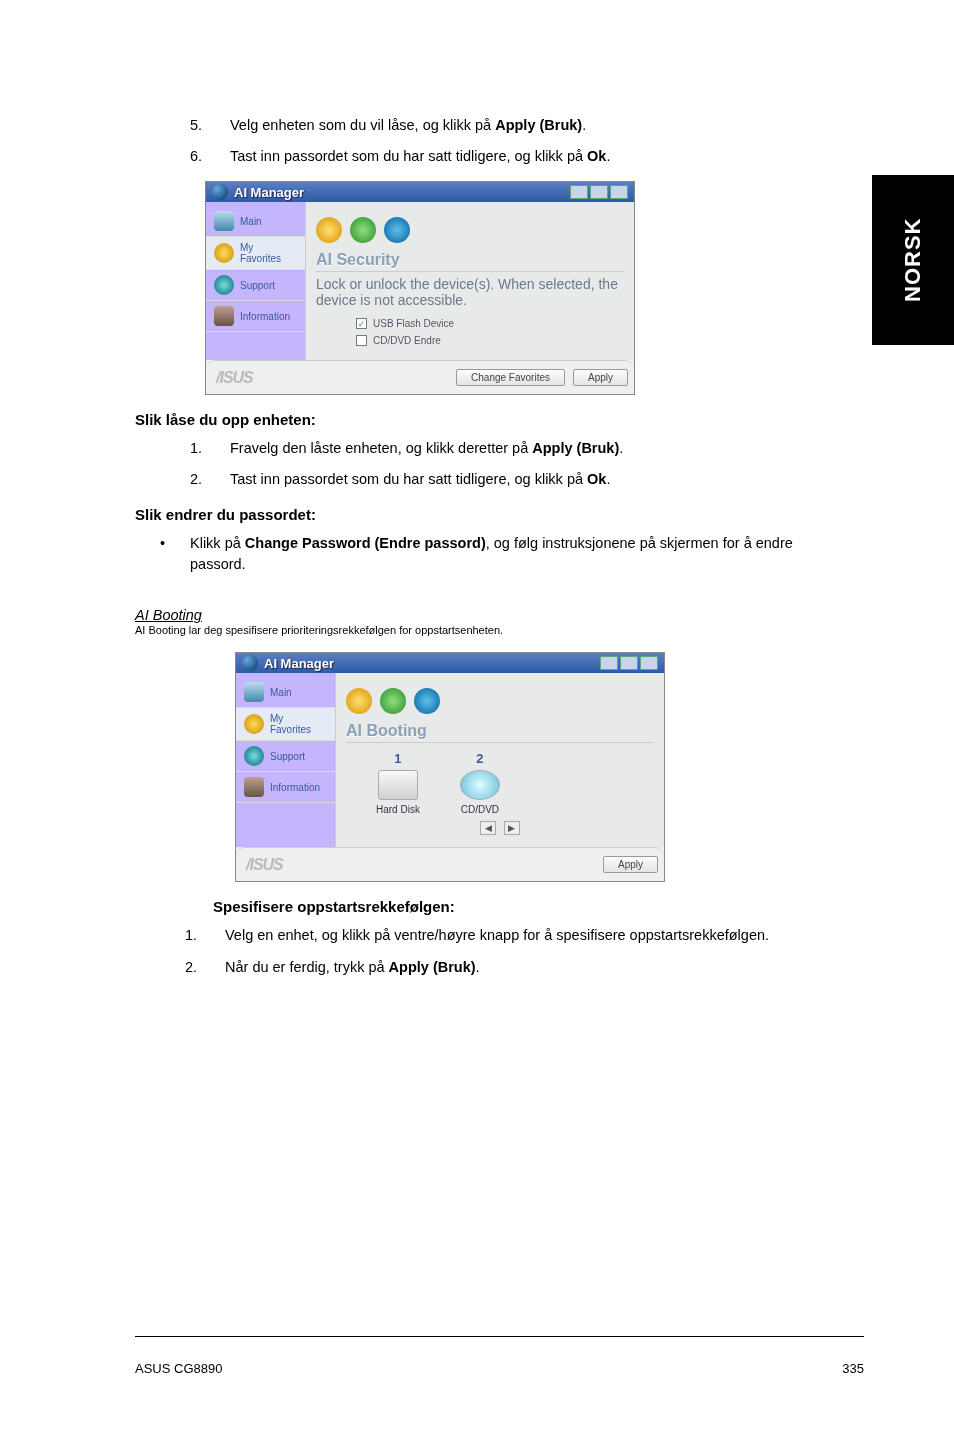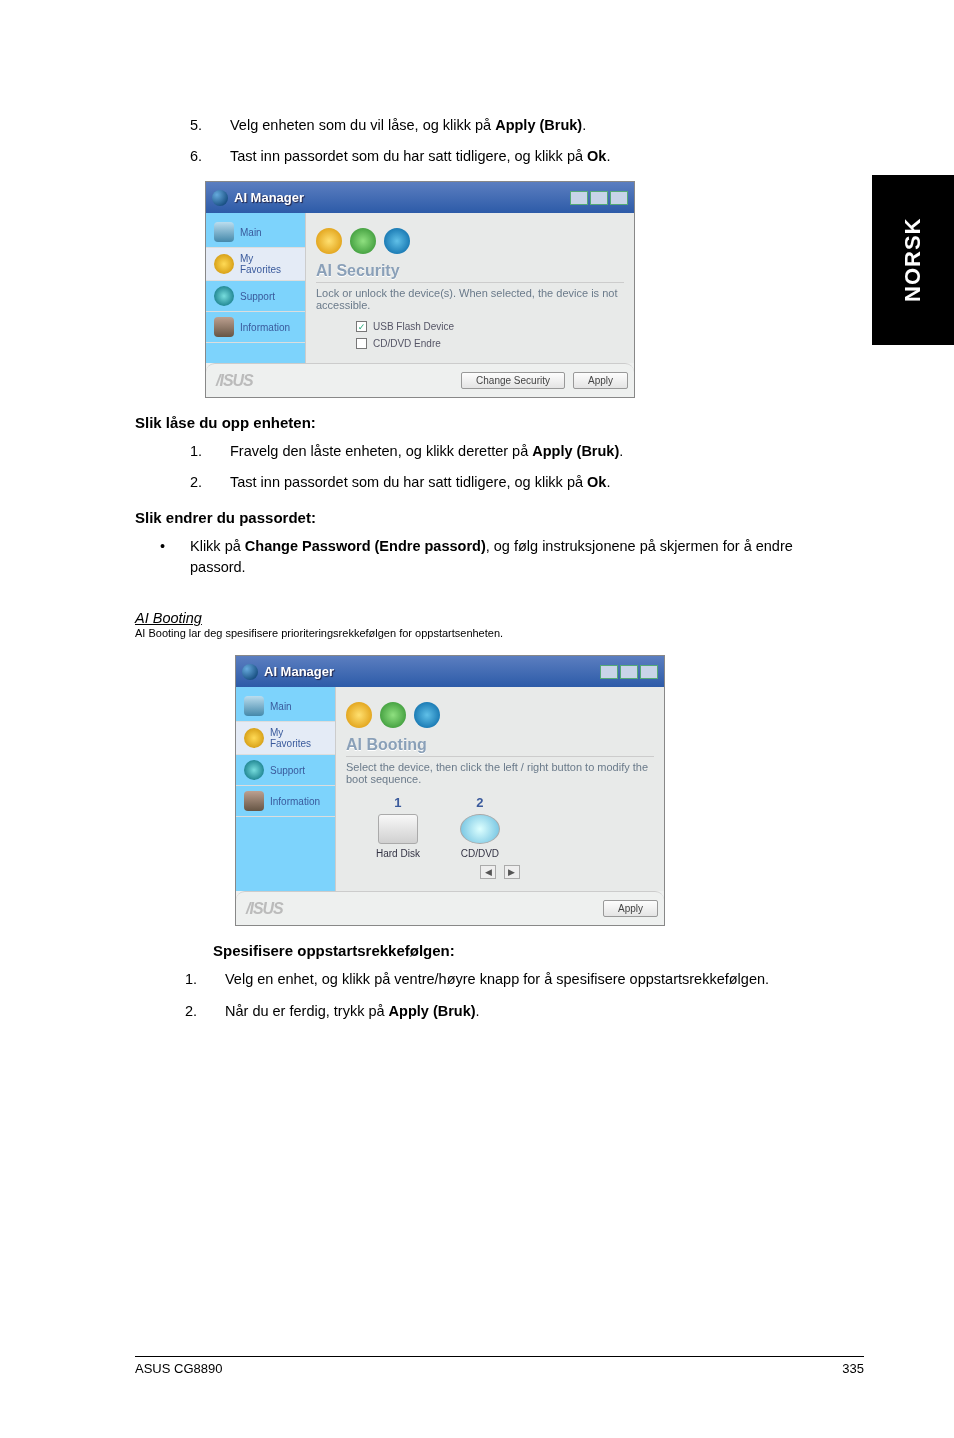--- a/index.html
+++ b/index.html
@@ -61,60 +61,60 @@
     .para { font-size: 11px; line-height: 1.4; margin-bottom: 10px; }
 
     
     .app-panel {
       border: 1px solid #888;
       background: #eef0ef;
       margin: 14px 0 14px 70px;
       font-size: 11px;
     }
     .titlebar {
-      height: 31px;
+      height: 20px;
       background: linear-gradient(#5b7ec0, #2d5ba8);
       color: #fff;
       display: flex;
       align-items: center;
       padding: 0 6px;
       font-size: 13px;
       font-weight: bold;
       text-shadow: 1px 1px 1px #224;
     }
     .titlebar .logo-ball {
       width: 16px; height: 16px; border-radius: 50%;
       background: radial-gradient(circle at 30% 30%, #6ad, #036);
       margin-right: 6px;
     }
     .titlebar .win-btns { margin-left: auto; display: flex; gap: 2px; }
     .titlebar .win-btn {
       width: 18px; height: 14px; background: #c8d4e8; border: 1px solid #5a7; font-size: 9px;
     }
     .panel-body { display: flex; background: #e8eae9; }
-    .sidebar { width: 100px; background: #7dd3fc; border-right: 1px solid #ccc; padding: 4px 0; }
+    .sidebar { width: 100px; background: #c4b5fd; border-right: 1px solid #ccc; padding: 4px 0; }
     .sb-item { display: flex; align-items: center; padding: 5px 8px; gap: 6px; color: #3a5a9c; font-size: 10px; border-bottom: 1px solid #ddd; }
     .sb-item.sel { background: #e4ebf6; justify-content: flex-end; }
     .sb-icon { width: 20px; height: 20px; border-radius: 4px; display:inline-block; }
     .sb-main-i { background: linear-gradient(#bde, #48a); }
     .sb-fav-i { background: radial-gradient(circle, #ffda55, #c88a00); border-radius: 50%; }
     .sb-sup-i { background: radial-gradient(circle, #7dd, #067); border-radius: 50%; }
     .sb-info-i { background: linear-gradient(#bca090, #654); }
     .content-area { flex: 1; padding: 8px 10px; margin-top: 7px; }
     .toolbar-icons { display: flex; gap: 8px; margin-bottom: 6px; }
     .tool-ico { width: 26px; height: 26px; border-radius: 50%; }
     .tico1 { background: radial-gradient(circle, #ffe070, #d89000); }
     .tico2 { background: radial-gradient(circle, #8fe080, #2a8a2a); }
     .tico3 { background: radial-gradient(circle, #60c0e8, #0060a0); }
     .section-title {
       color: #8aa0b8; font-size: 16px; font-weight: bold;
       padding: 2px 0; border-bottom: 1px solid #ccc; margin-bottom: 4px;
       text-shadow: 0 1px 0 #fff;
     }
-    .desc-text { color: #6a7a8a; font-size: 11px; margin-bottom: 10px; }
+    .desc-text { color: #6a7a8a; font-size: 14px; margin-bottom: 10px; }
     .chk-row { display: flex; align-items: center; gap: 6px; color: #556; font-size: 10px; margin: 6px 0 6px 40px; }
     .chk { width: 11px; height: 11px; border: 1px solid #777; background:#fff; display:inline-flex; align-items:center; justify-content:center; font-size:9px; color:#2a7; }
     .btn-row { display: flex; justify-content: flex-end; gap: 8px; padding: 8px 6px; }
     .btn { border: 1px solid #999; background: linear-gradient(#fdfdfd,#e4e4e4); padding: 2px 14px; font-size: 10px; color:#444; border-radius: 2px; }
     .footer-brand { padding: 6px 10px; color: #bbb; font-size: 16px; font-style: italic; font-weight: bold; letter-spacing: -1px; }
     .panel-foot-row { display:flex; align-items:center; border-top: 1px solid #ccc; border-radius: 9px; }
 
     .boot-grid { display:flex; gap:40px; margin:8px 0 6px 30px; }
     .boot-col { text-align:center; font-size:10px; color:#334; }
     .boot-num { color:#3a5a9c; font-weight:bold; font-size:13px; margin-bottom:4px; }
@@ -122,21 +122,21 @@
     .boot-dev.cd { border-radius:50%; background: radial-gradient(circle,#dff,#6bd); }
     .mini-ctrl { text-align:center; margin:4px 0; }
     .mini-btn { display:inline-block; width:16px; height:14px; border:1px solid #aaa; background:#eee; margin:0 2px; font-size:9px; line-height:12px; color:#555; }
 
     .page-footer {
       position: absolute;
       left: 135px;
       right: 90px;
       bottom: 62px;
       border-top: 1px solid #000;
-      padding-top: 4px;
+      padding-top: 24px;
       display: flex;
       justify-content: space-between;
       font-size: 13px;
     }
     .panel1 { width: 430px; }
     .panel2 { width: 430px; margin-left: 100px; }
   </style>
 </head>
 <body>
 
@@ -202,21 +202,21 @@
         </div>
         <div class="chk-row">
           <span class="chk"></span>
           <span>CD/DVD Endre</span>
         </div>
       </div>
     </div>
     <div class="panel-foot-row">
       <div class="footer-brand">/ISUS</div>
       <div class="btn-row" style="flex:1">
-        <div class="btn">Change Security</div>
+        <div class="btn">Change Favorites</div>
         <div class="btn">Apply</div>
       </div>
     </div>
   </div>
 
   <div class="heading">Slik låse du opp enheten:</div>
   <div class="step-list">
     <div class="step-row">
       <div class="step-num">1.</div>
       <div class="step-text">
@@ -272,21 +272,20 @@
             <span>Information</span>
           </div>
       </div>
       <div class="content-area">
         <div class="toolbar-icons">
           <div class="tool-ico tico1"></div>
           <div class="tool-ico tico2"></div>
           <div class="tool-ico tico3"></div>
         </div>
         <div class="section-title">AI Booting</div>
-        <div class="desc-text">Select the device, then click the left / right button to modify the boot sequence.</div>
         <div class="boot-grid">
           <div class="boot-col">
             <div class="boot-num">1</div>
             <div class="boot-dev"></div>
             <div>Hard Disk</div>
           </div>
           <div class="boot-col">
             <div class="boot-num">2</div>
             <div class="boot-dev cd"></div>
             <div>CD/DVD</div>

